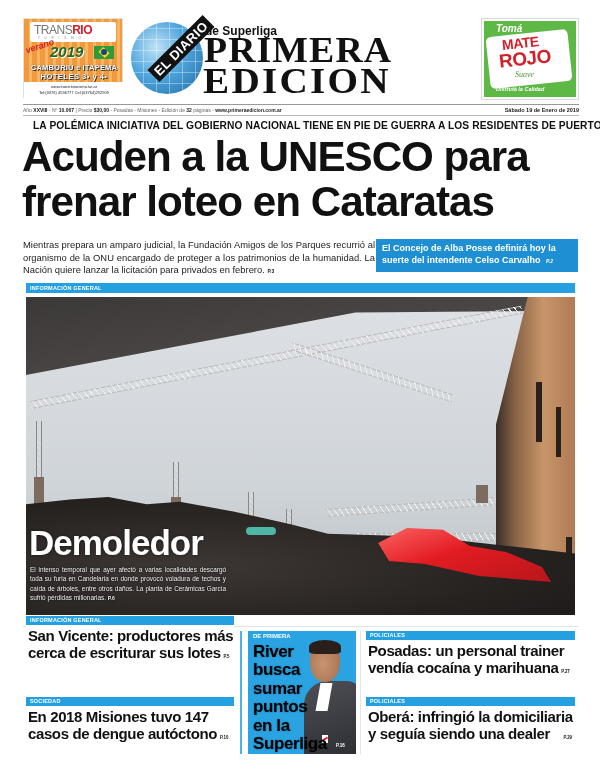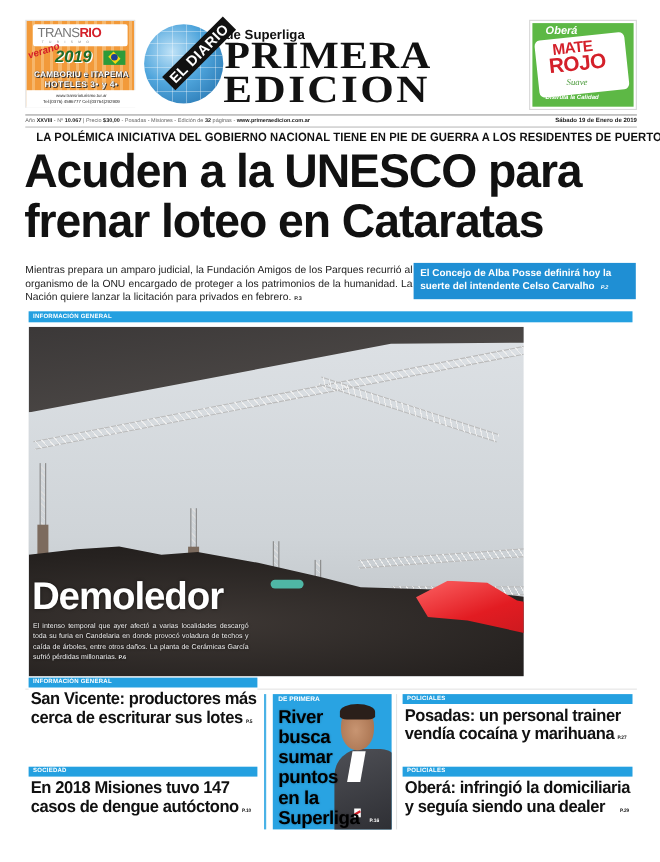--- a/index.html
+++ b/index.html
@@ -50,21 +50,21 @@
   .headline div { white-space: nowrap; }
   .lede { position: absolute; left: 23px; top: 239px; width: 352px; font-size: 9.4px; line-height: 12.5px; color: #222; text-align: justify; }
   .lede .pg { font-size: 5px; font-weight: bold; }
   .side-box { position: absolute; left: 376px; top: 239px; width: 202px; height: 33px; background: #1f8fd4; color: #fff; font-weight: bold; font-size: 9px; line-height: 11.5px; padding: 4px 6px; }
   .side-box .pg { font-size: 5px; font-style: italic; margin-left: 3px; }
 
   
   .section-bar { background: #24a0e0; color: #fff; font-size: 5.5px; font-weight: bold; padding: 0 4px; height: 10px; line-height: 10px; letter-spacing: 0.2px; }
   .photo-wrap { position: absolute; left: 26px; top: 283px; width: 549px; height: 333px; }
   .photo-wrap .section-bar { position: absolute; left: 0; top: 0; width: 549px; }
-  .photo { position: absolute; left: 0; top: 14px; width: 450px; height: 318px; overflow: hidden;
+  .photo { position: absolute; left: 0; top: 14px; width: 549px; height: 318px; overflow: hidden;
     background: linear-gradient(180deg, #dde1e5 0%, #cfd4d8 60%, #b9bec2 100%); }
   .photo .roof { position: absolute; left: 0; top: 0; width: 549px; height: 78px; background: linear-gradient(170deg, #3b3838 0%, #4c4846 60%, #2d2b2a 100%); clip-path: polygon(0 0, 100% 0, 92% 18%, 60% 20%, 30% 60%, 0 100%); }
   .photo .truss { position: absolute; height: 8px; background: repeating-linear-gradient(60deg, #eee 0 1px, transparent 1px 5px), linear-gradient(#bbb,#bbb) top/100% 1px no-repeat, linear-gradient(#bbb,#bbb) bottom/100% 1px no-repeat; transform-origin: left center; }
   .photo .t1 { left: 5px; top: 104px; width: 500px; transform: rotate(-11deg); }
   .photo .t2 { left: 265px; top: 45px; width: 170px; transform: rotate(18deg); }
   .photo .t3 { left: 300px; top: 212px; width: 170px; transform: rotate(-4deg); }
   .photo .t4 { left: 330px; top: 236px; width: 150px; }
   .photo .pillar { position: absolute; width: 6px; background: repeating-linear-gradient(45deg, #ddd 0 1px, transparent 1px 4px); border-left: 1px solid #888; border-right: 1px solid #888; }
   .photo .stub { position: absolute; width: 10px; background: #7c6b5e; }
   .photo .wall { position: absolute; left: 470px; top: 0; width: 79px; height: 318px; background: linear-gradient(90deg, #3a2e28 0%, #8a6447 25%, #c8956a 60%, #b07b55 100%); clip-path: polygon(40% 0, 100% 0, 100% 100%, 0 100%, 0 40%); }
@@ -119,21 +119,21 @@
 
   <div class="globe"></div>
   <div class="eldiario">EL DIARIO</div>
   <div class="demisiones">de Superliga</div>
   <div class="title-1">PRIMERA</div>
   <div class="title-2">EDICION</div>
 
   <div class="ad-right">
     <div class="green"></div>
     <div class="band"></div>
-    <div class="toma">Oberá</div>
+    <div class="toma">Tomá</div>
     <div class="mate">MATE</div>
     <div class="rojo">ROJO</div>
     <div class="suave">Suave</div>
     <div class="disfruta">Disfrutá la Calidad</div>
   </div>
 </div>
 
 <div class="dateline">
   <div class="left">
     <span>Año</span>

